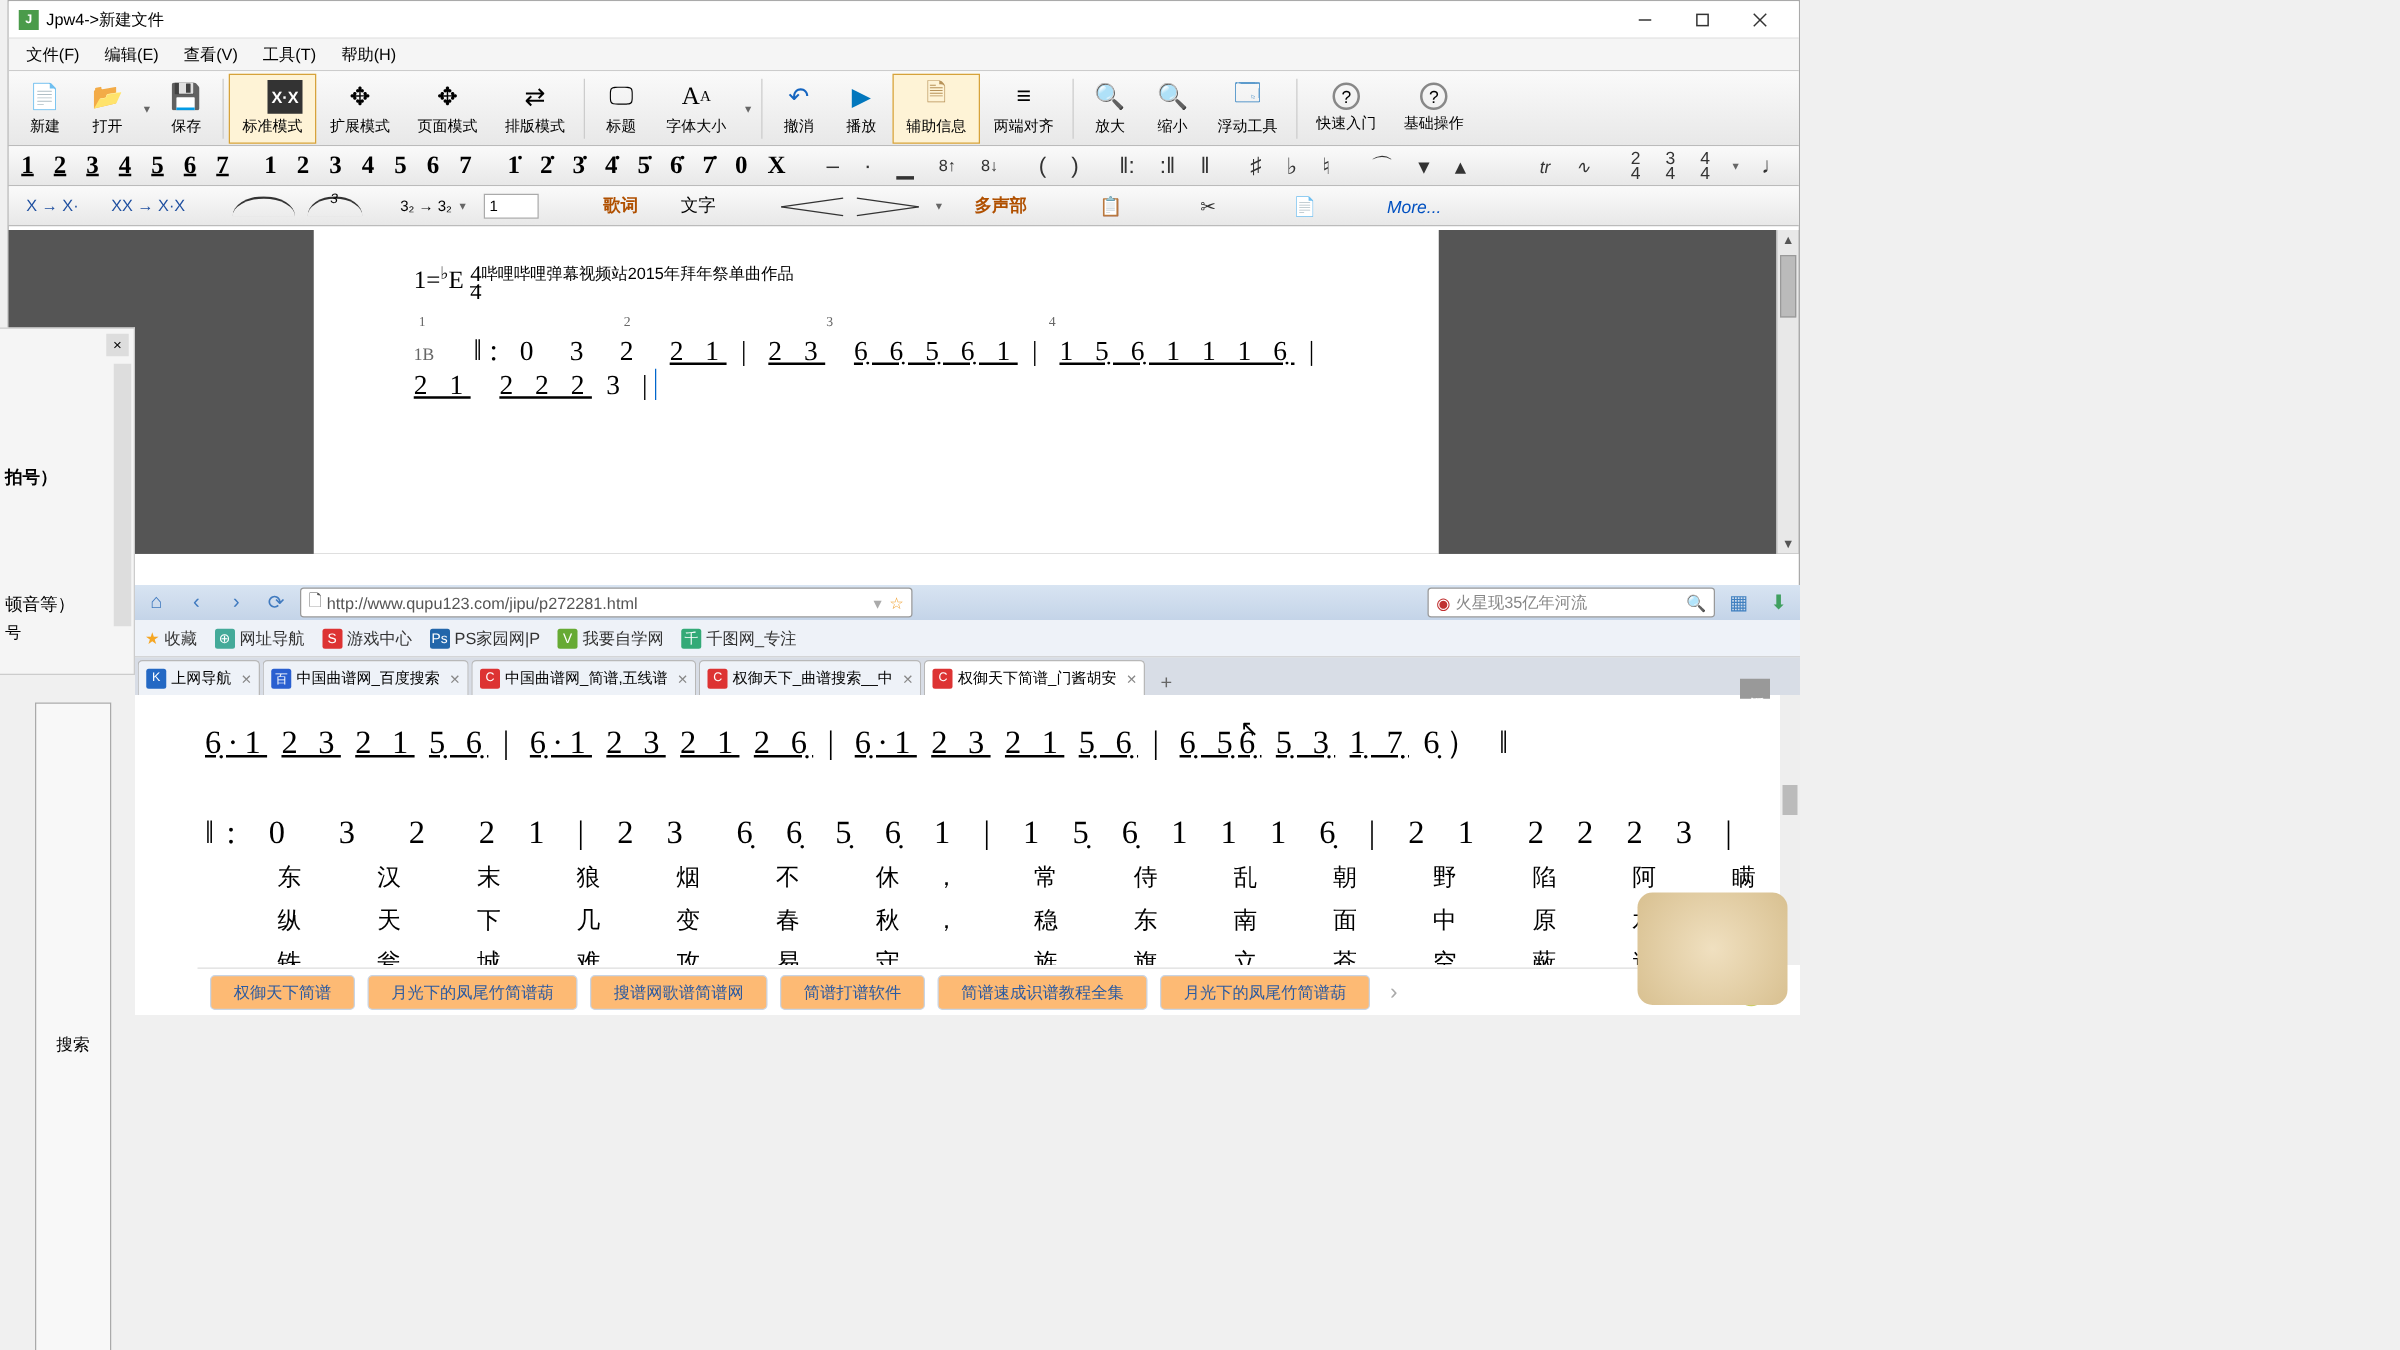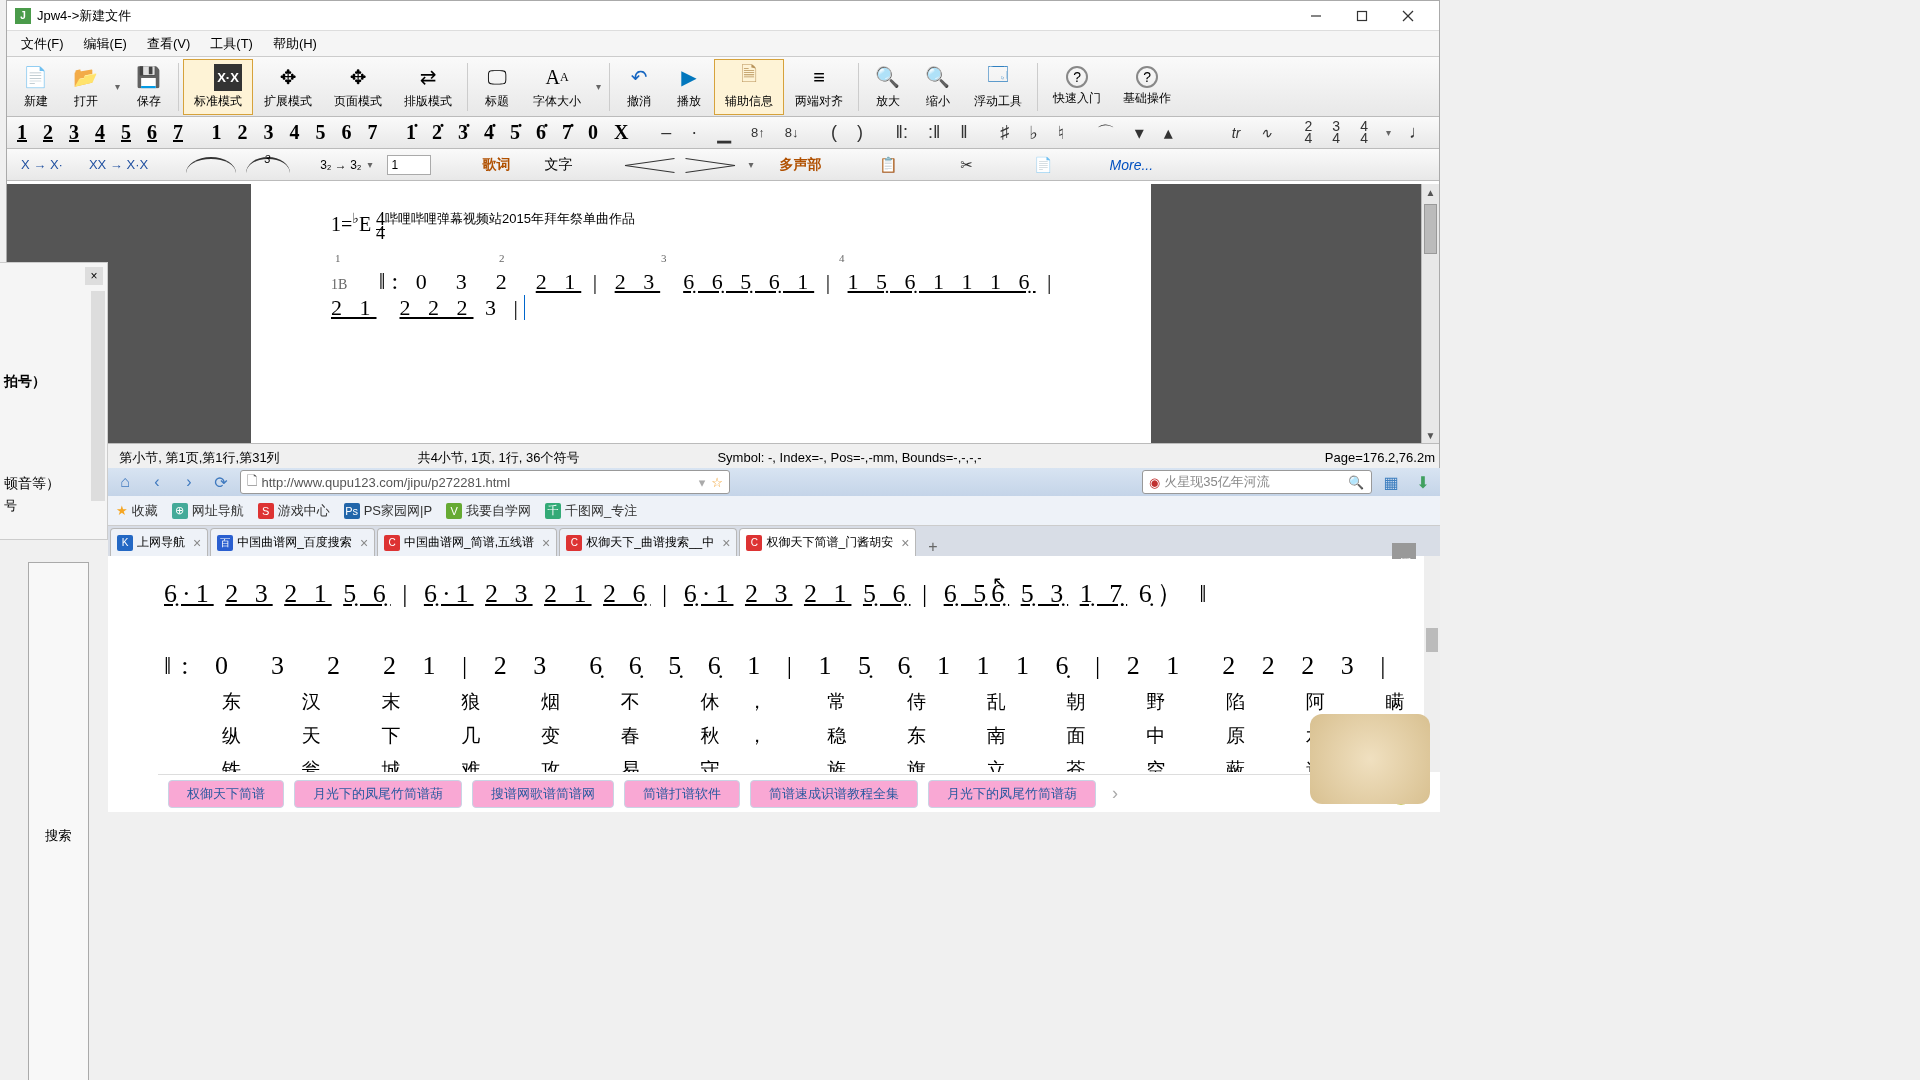--- a/index.html
+++ b/index.html
@@ -97,21 +97,21 @@
 .br-content { position: absolute; top: 88px; left: 50px; right: 18px; bottom: 40px; background: #fff; overflow: hidden; font-family: "Times New Roman", SimSun; }
 .br-score-line { font-size: 26px; letter-spacing: 5px; margin: 20px 6px 0 6px; white-space: nowrap; }
 .br-score-line .d { text-decoration: underline; }
 .br-score-line2 { font-size: 26px; letter-spacing: 10px; margin: 40px 6px 0 6px; white-space: nowrap; }
 .lyrics { font-size: 19px; font-family: SimSun; letter-spacing: 28px; margin: 8px 0 0 64px; white-space: nowrap; }
 .back-top { position: absolute; right: 24px; top: 75px; width: 24px; background: #999; color: #fff; font-size: 12px; padding: 4px 2px; text-align: center; cursor: pointer; writing-mode: vertical-rl; letter-spacing: 2px; }
 .br-vscroll { position: absolute; right: 0; top: 88px; bottom: 40px; width: 16px; background: #eee; }
 .br-vthumb { position: absolute; left: 2px; right: 2px; top: 72px; height: 24px; background: #bbb; }
 
 .br-suggest { position: absolute; bottom: 0; left: 50px; right: 18px; height: 38px; background: #fff; border-top: 1px solid #ddd; display: flex; align-items: center; gap: 10px; padding: 0 10px; }
-.suggest-pill { padding: 4px 18px; border: 1px solid #c8d4e4; border-radius: 4px; background: #f9a8d4; color: #2b5aa0; font-size: 13px; cursor: pointer; }
+.suggest-pill { padding: 4px 18px; border: 1px solid #c8d4e4; border-radius: 4px; background: #fdba74; color: #2b5aa0; font-size: 13px; cursor: pointer; }
 .suggest-nav { color: #aaa; font-size: 18px; cursor: pointer; padding: 0 6px; }
 .suggest-close { width: 22px; height: 22px; border: 1px solid #cc6; border-radius: 50%; display: flex; align-items: center; justify-content: center; color: #c66; cursor: pointer; margin-left: auto; }
 
 .cursor { position: absolute; top: 572px; left: 992px; font-size: 18px; pointer-events: none; z-index: 1000; }
 .cat-widget { position: absolute; right: 490px; bottom: 276px; width: 120px; height: 90px; background: radial-gradient(circle, #f0e0c0, #d8c090); border-radius: 12px; }
 
 
 svg { display: block; }
 </style>
 </head>
@@ -339,28 +339,20 @@
       </div>
     </div>
     <div class="doc-right"></div>
     <div class="vscroll">
       <div class="vscroll-arrow">▲</div>
       <div class="vscroll-thumb"></div>
       <div class="vscroll-arrow" style="position:absolute;bottom:0;left:0;right:0;">▼</div>
     </div>
   </div>
 
-  <div class="statusbar">
-    <span class="status-seg">卡锁定</span>
-    <span class="status-seg">100%</span>
-    <span class="status-seg">第小节, 第1页,第1行,第31列</span>
-    <span class="status-seg" style="margin-left:120px;">共4小节, 1页, 1行, 36个符号</span>
-    <span class="status-seg" style="margin-left:120px;">Symbol: -, Index=-, Pos=-,-mm, Bounds=-,-,-,-</span>
-    <span class="status-seg status-right">Page=176.2,76.2m</span>
-  </div>
 </div>
 
 <div class="side-panel">
   <div class="side-close">×</div>
   <div class="side-scroll"></div>
   <div class="side-text1">拍号）</div>
   <div class="side-text2">顿音等）</div>
   <div class="side-text3">号</div>
 </div>
 <button class="search-btn" style="position:absolute;top:562px;left:28px;">搜索</button>

